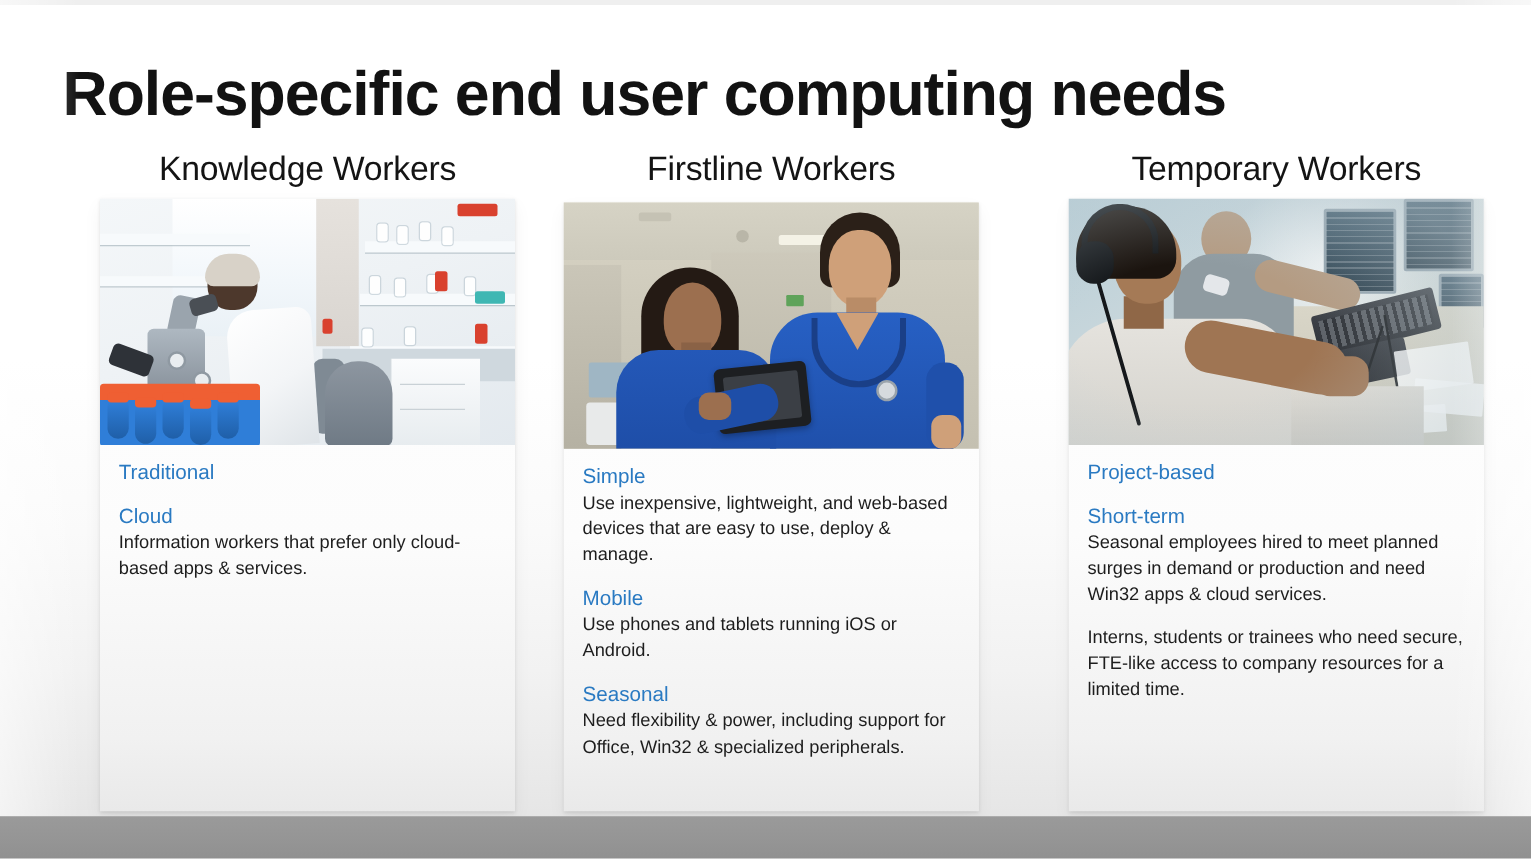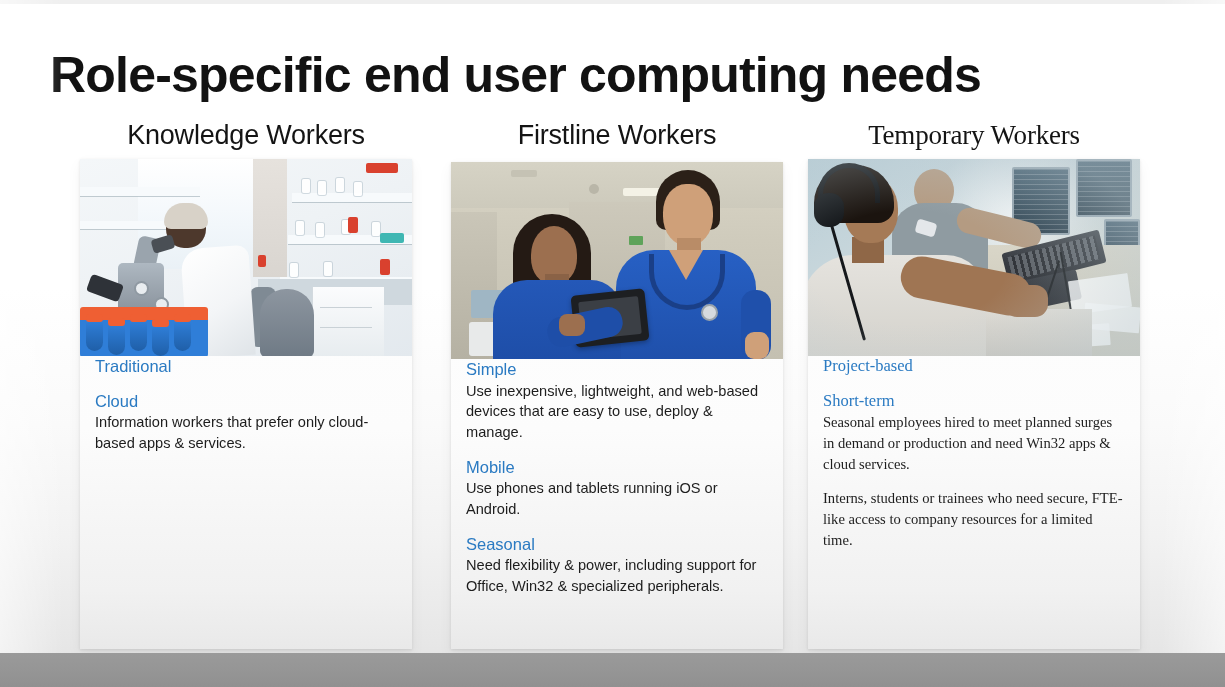--- a/index.html
+++ b/index.html
@@ -64,21 +64,21 @@
     height: 533px;
   }
 
   .col {
     position: absolute;
     top: 0;
     width: 332px;
   }
   .col-0 { left: 80px;  }
   .col-1 { left: 451px; }
-  .col-2 { left: 808px; font-family: Liberation Serif, serif; }
+  .col-2 { left: 855px; }
 
   .col-heading {
     text-align: center;
     font-size: 27px;
     font-weight: 400;
     color: #141414;
     letter-spacing: -0.2px;
     white-space: nowrap;
   }
   .col-0 .col-heading { margin-bottom: 8px; }
@@ -98,21 +98,21 @@
 
   .photo {
     position: relative;
     width: 332px;
     height: 197px;
     overflow: hidden;
     background: #dfe3e6;
   }
 
   .body {
-    padding: 0 15px 10px 15px;
+    padding: 12px 15px 10px 15px;
   }
 
   .item { margin-bottom: 14px; }
   .item:last-child { margin-bottom: 0; }
 
   .item-title {
     font-size: 16.5px;
     font-weight: 400;
     color: #2a7ac2;
     line-height: 1.25;

